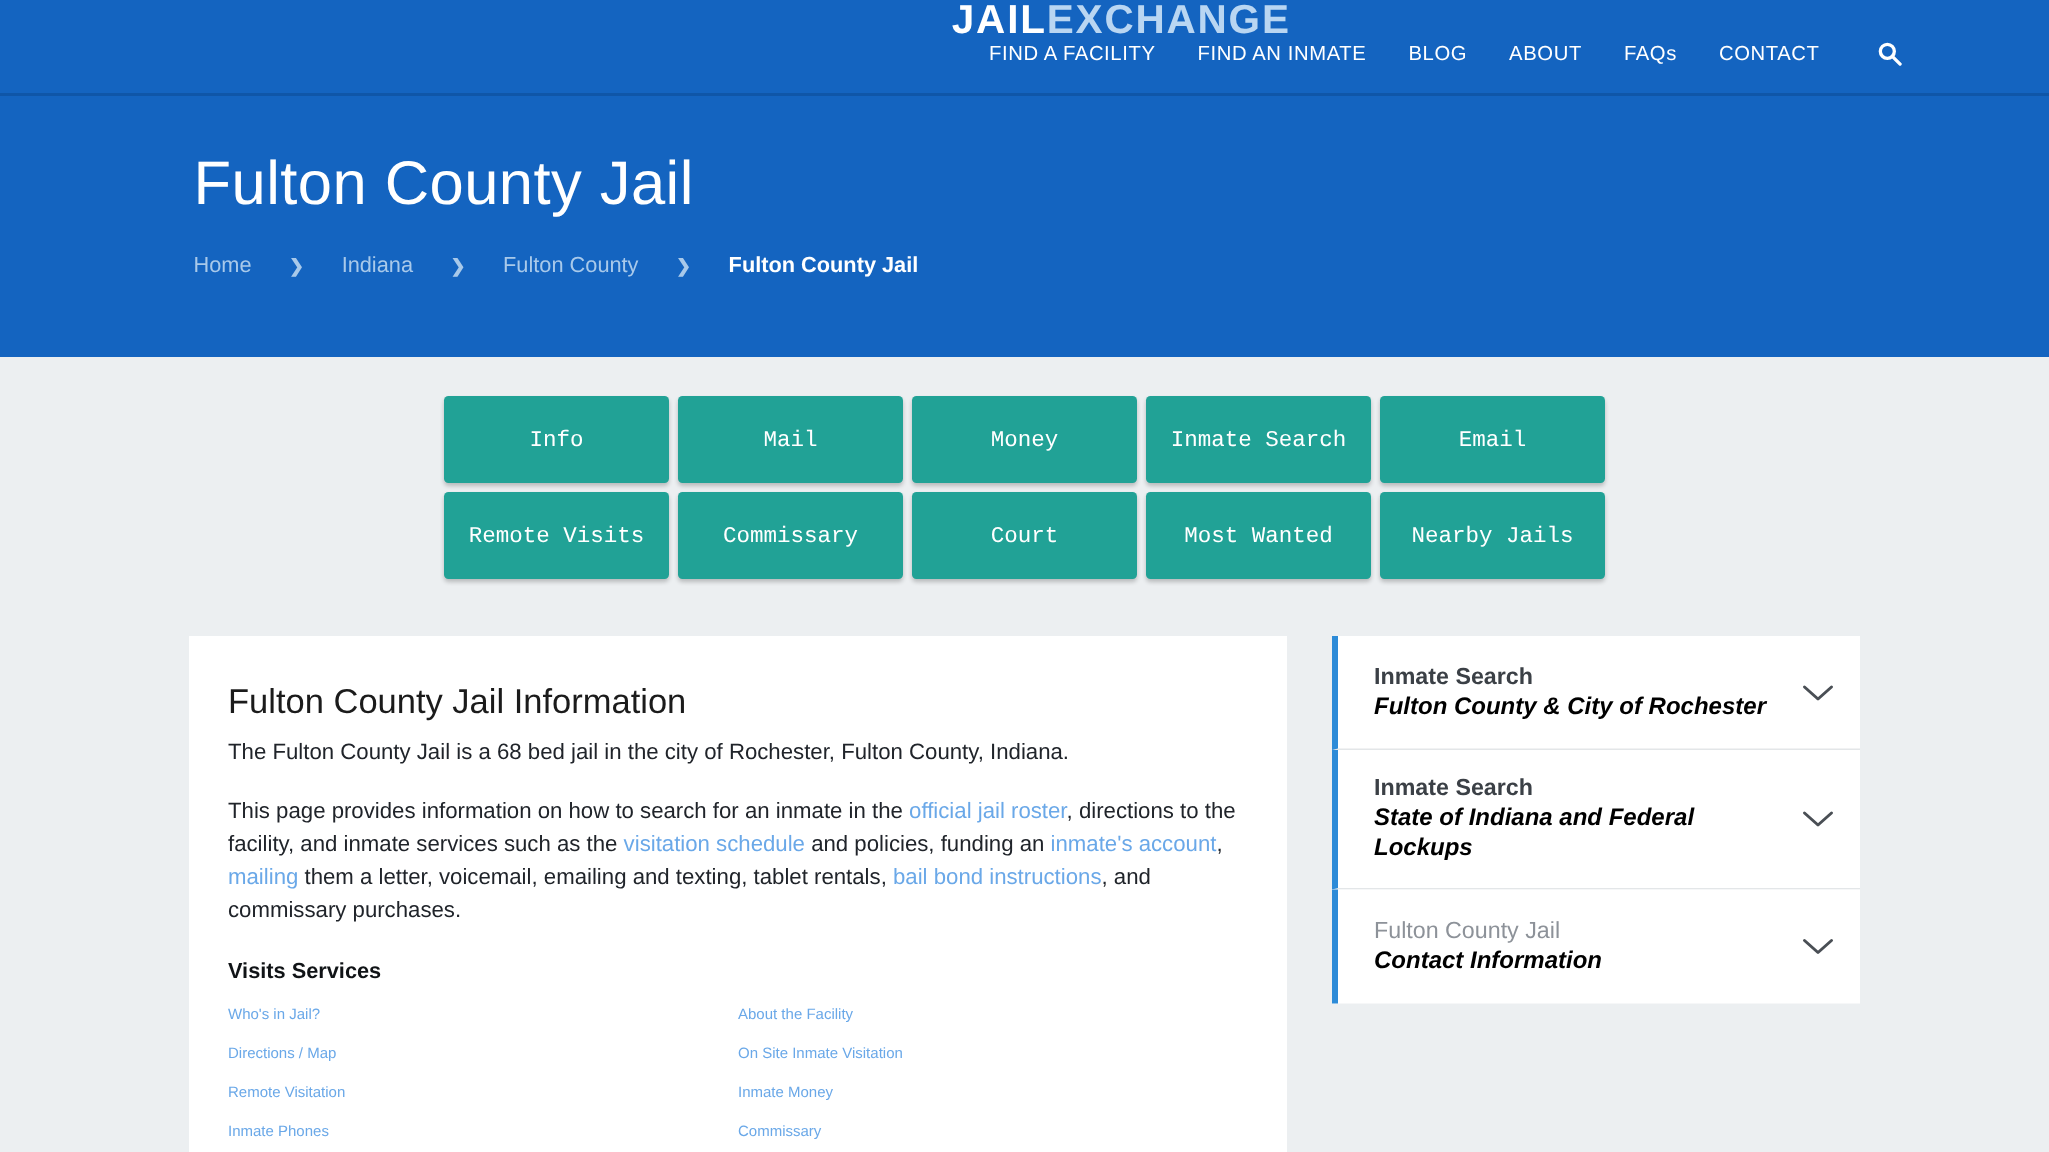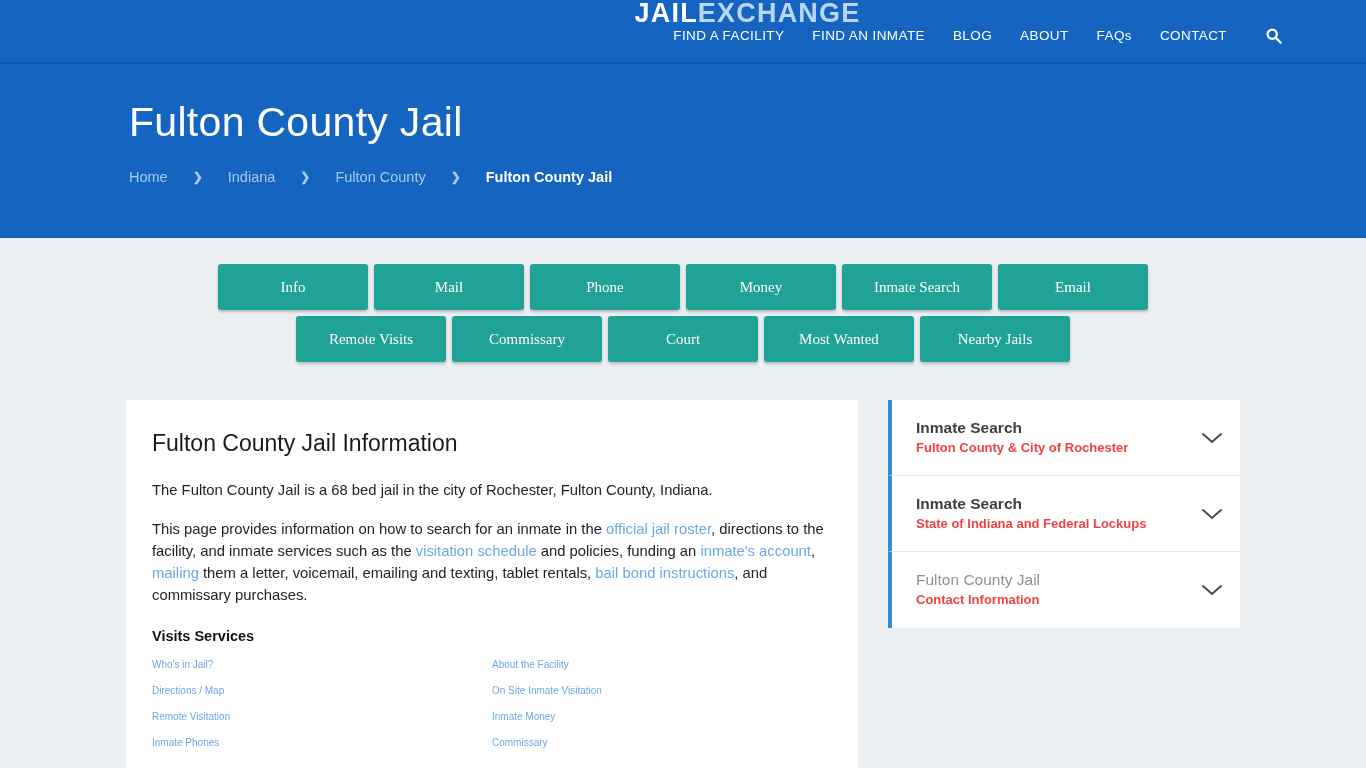--- a/index.html
+++ b/index.html
@@ -26,21 +26,21 @@
     font-weight: bold;
     letter-spacing: 1.2px;
     line-height: 1;
     white-space: nowrap;
   }
   .logo .p1 { color: #ffffff; }
   .logo .p2 { color: #b9d6f2; }
 
   .main-nav {
     margin-left: auto;
-    margin-right: 4px;
+    margin-right: 18px;
     display: flex;
     align-items: center;
     gap: 0;
     padding-right: 80px;
   }
   .nav-link {
     color: #ffffff;
     font-size: 13.5px;
     letter-spacing: .4px;
     text-decoration: none;
@@ -103,53 +103,53 @@
     flex-direction: column;
     align-items: center;
   }
   .tabs-row {
     display: flex;
     gap: 6px;
     margin-bottom: 6px;
   }
   .tab-btn {
     width: 150px;
-    height: 46px;
+    height: 58px;
     background: #21a296;
     color: #ffffff;
     font-size: 15px;
     border: none;
     border-radius: 3px;
     display: flex;
     align-items: center;
     justify-content: center;
     cursor: pointer;
     box-shadow: 0 2px 3px rgba(0,0,0,.22);
-    font-family: Liberation Serif, serif;
+    font-family: Liberation Mono, monospace;
     white-space: nowrap;
   }
 
   
   .content {
     display: flex;
     padding: 32px 126px 0 126px;
     gap: 30px;
     align-items: flex-start;
   }
   .main-card {
     width: 732px;
     background: #ffffff;
     padding: 30px 26px 26px 26px;
     min-height: 345px;
   }
   .card-title {
     font-size: 23px;
     font-weight: normal;
     color: #1b1b1b;
-    margin-bottom: 22px;
+    margin-bottom: 10px;
   }
   .para {
     font-size: 14.8px;
     line-height: 22px;
     color: #20242a;
     margin-bottom: 17px;
   }
   .para a, .svc-link {
     color: #6aa8e8;
     text-decoration: none;
@@ -187,24 +187,25 @@
   .acc-panel:last-child { border-bottom: none; }
   .acc-text { flex: 1; }
   .acc-line1 {
     font-size: 15.5px;
     font-weight: bold;
     color: #3b4046;
     line-height: 20px;
   }
   .acc-line1.muted { font-weight: normal; color: #8d9299; }
   .acc-line2 {
-    font-size: 13px;
-    font-weight: bold;
-    color: #ef4444;
+    font-size: 16px;
+    font-weight: bold;
+    color: #000000;
     line-height: 20px;
+    font-style: italic;
   }
   .chev { flex: 0 0 auto; padding-left: 10px; display:flex; align-items:center;}
 </style>
 </head>
 <body>
 
 <header class="site-header">
   <div class="logo">
     <span class="p1">JAIL</span><span class="p2">EXCHANGE</span>
   </div>
@@ -234,21 +235,20 @@
     <a class="crumb">Fulton County</a>
     <span class="crumb-sep">❯</span>
     <span class="crumb current">Fulton County Jail</span>
   </div>
 </section>
 
 <div class="tabs-wrap">
   <div class="tabs-row">
     <button class="tab-btn">Info</button>
     <button class="tab-btn">Mail</button>
-    <button class="tab-btn">Phone</button>
     <button class="tab-btn">Money</button>
     <button class="tab-btn">Inmate Search</button>
     <button class="tab-btn">Email</button>
   </div>
   <div class="tabs-row">
     <button class="tab-btn">Remote Visits</button>
     <button class="tab-btn">Commissary</button>
     <button class="tab-btn">Court</button>
     <button class="tab-btn">Most Wanted</button>
     <button class="tab-btn">Nearby Jails</button>

